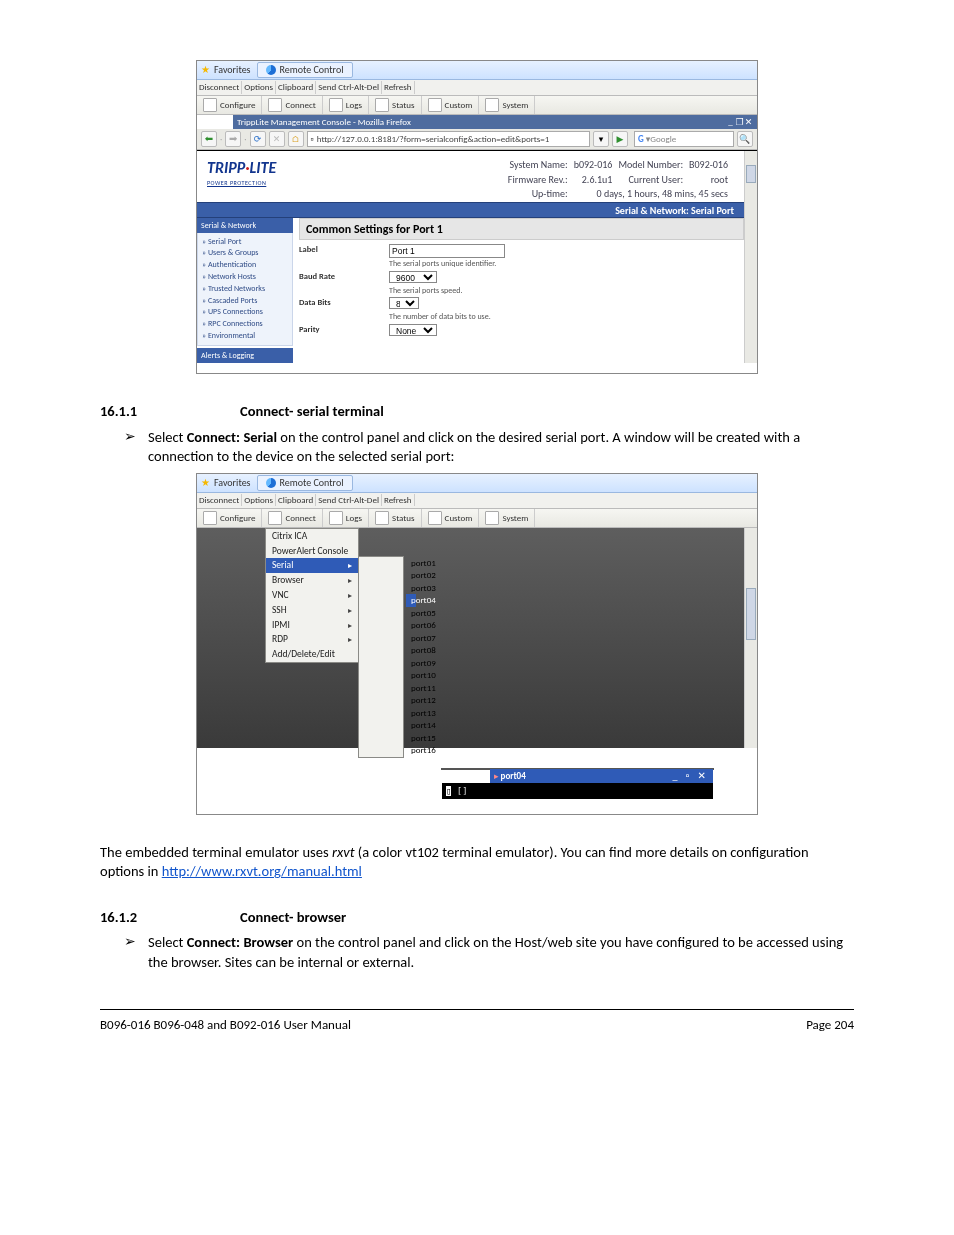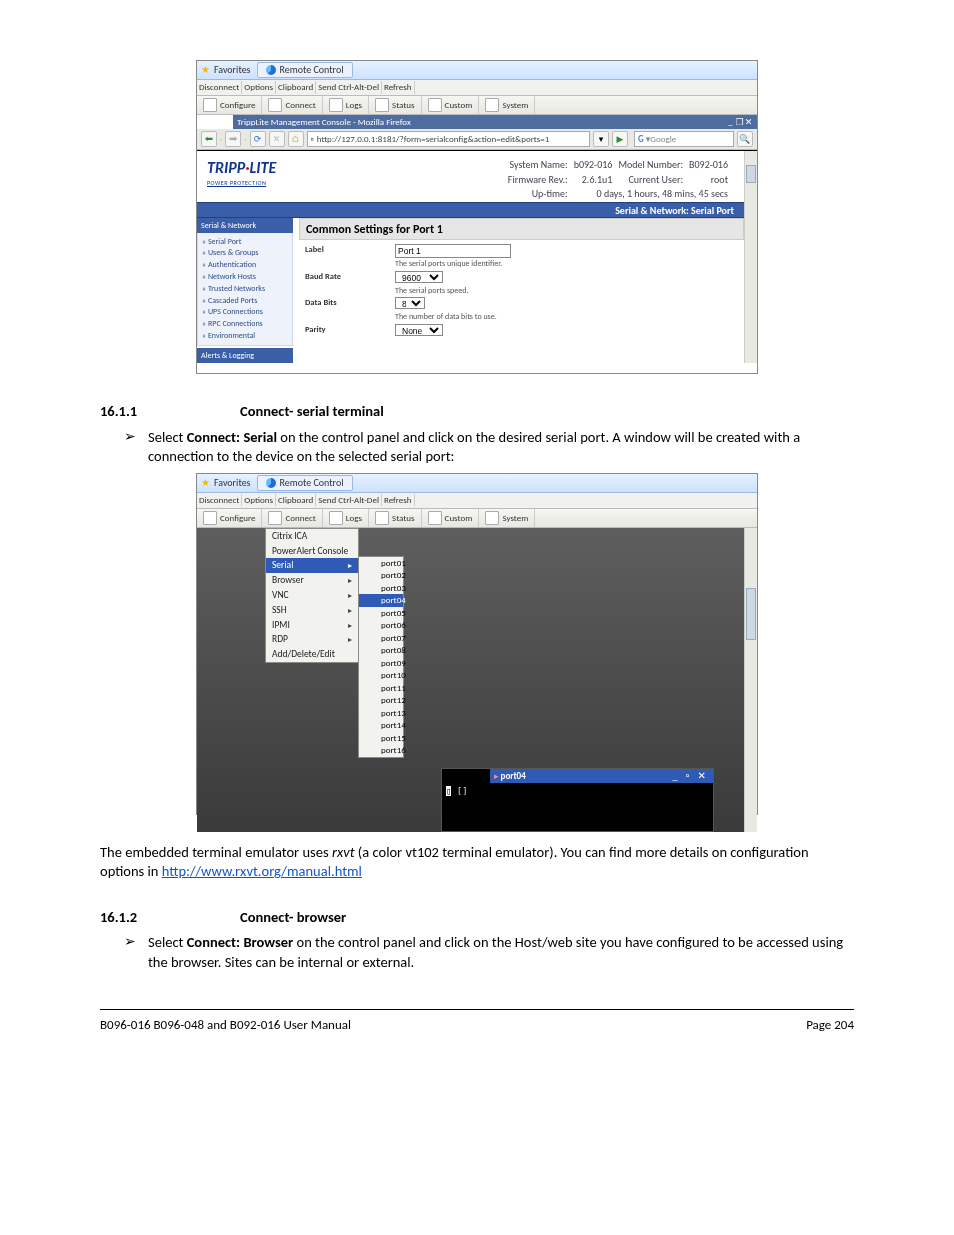--- a/index.html
+++ b/index.html
@@ -80,35 +80,35 @@
   .sysinfo{font-size:10px;color:#445;text-align:right;line-height:1.2;}
   .sysinfo td{padding:0 4px 0 0;white-space:nowrap;}
   .bluebar{height:16px;background:#3a5fa8;color:#fff;font-size:10px;font-weight:bold;display:flex;align-items:center;justify-content:flex-end;padding-right:10px;border-top:1px solid #24407a;border-bottom:1px solid #24407a;}
   .body1{flex:1;display:flex;}
   .leftnav{width:96px;}
   .lnhdr{background:#3a5fa8;color:#fff;font-size:8px;padding:2px 4px;}
   .lnbody{background:#eef3fb;border:1px solid #cbd6ea;border-top:none;font-size:8px;padding:2px 4px 4px 4px;}
   .lnbody div{color:#2f4b86;padding:0.5px 0;}
   .rightpane{flex:1;padding-left:6px;}
   .sectionbar{background:#e6e6e6;border:1px solid #ccc;font-size:12px;font-weight:bold;padding:2px 6px;margin-bottom:4px;}
-  .formrow{display:flex;font-size:8.5px;color:#333;margin-bottom:2px;margin-left:6px;}
+  .formrow{display:flex;font-size:8.5px;color:#333;margin-bottom:2px;}
   .formrow .lbl{width:90px;font-weight:bold;}
   .formrow .ctl input,.formrow .ctl select{font-size:8.5px;border:1px solid #888;background:#fff;padding:0 2px;height:12px;}
   .formrow .hint{color:#555;font-size:8px;}
 
   
-  .ss2 .viewport{height:304px;display:flex;}
+  .ss2 .viewport{height:220px;display:flex;}
   .darkarea{flex:1;background:linear-gradient(#5e5e5e,#3a3a3a);position:relative;}
   .menu-col{position:absolute;left:68px;top:0;width:92px;background:#f2f2ee;border:1px solid #8a8a86;font-size:9.5px;}
   .menu-col .mi{padding:1px 6px;color:#222;display:flex;justify-content:space-between;align-items:center;}
   .menu-col .mi.sel{background:#2f5bb7;color:#fff;}
   .menu-col .arw{font-size:8px;color:#444;}
   .menu-col .mi.sel .arw{color:#fff;}
   .ports-col{position:absolute;left:161px;top:28px;width:44px;background:#f2f2ee;border:1px solid #8a8a86;font-size:9px;}
-  .ports-col div{padding:0 22px;line-height:12.5px;}
+  .ports-col div{padding:0 5px;line-height:12.5px;margin-left:47px;}
   .ports-col .selp{background:#2f5bb7;color:#fff;}
   .termwin{position:absolute;left:244px;top:240px;right:30px;bottom:0;background:#000;border:1px solid #555;}
   .termwin .tt{height:14px;background:#2f5bb7;color:#fff;font-size:9px;display:flex;align-items:center;justify-content:space-between;padding:0 4px;margin-left:48px;}
   .termwin .tt .wb{font-size:10px;letter-spacing:3px;}
   .termwin .tbody{background:#000;color:#ddd;font-size:9px;padding:2px 4px;font-family:monospace;}
   .ss2-scroll{width:12px;background:#e9e9e4;border-left:1px solid #ccc;position:relative;}
   .ss2-scroll .thumb{position:absolute;top:60px;left:1px;right:1px;height:50px;background:#cfd7e6;border:1px solid #9ab;}
 
   
   .heading-row{display:flex;font-weight:bold;margin:10px 0 6px 0;}

